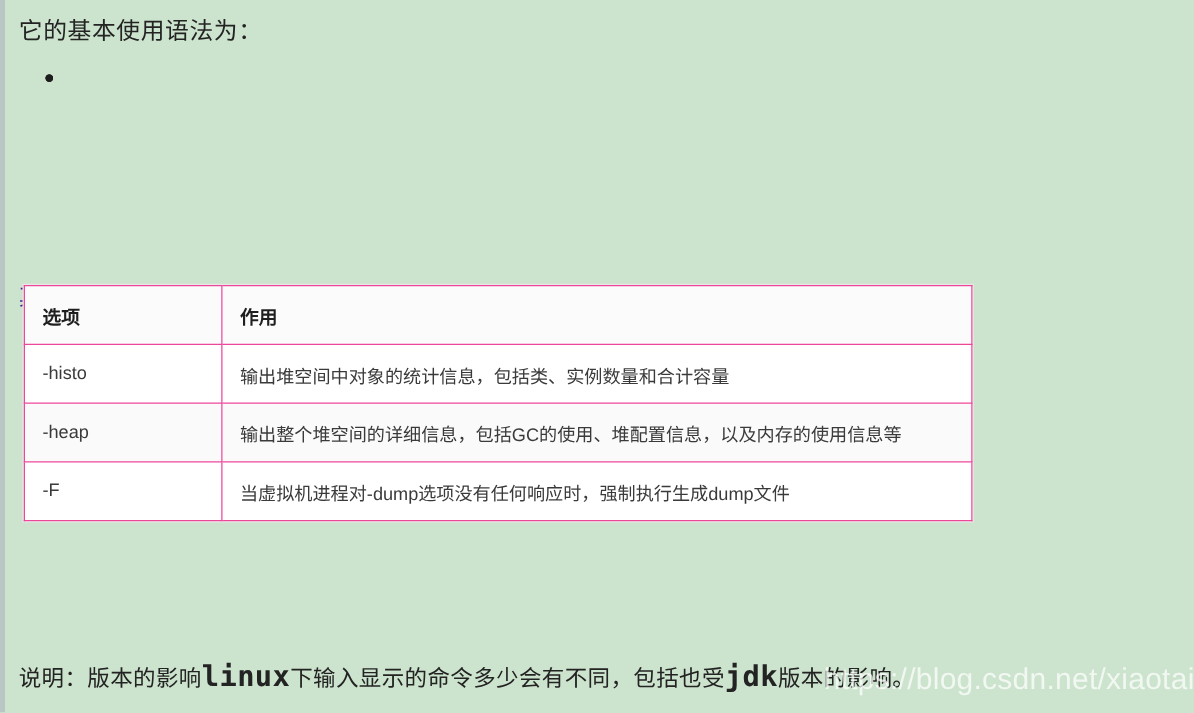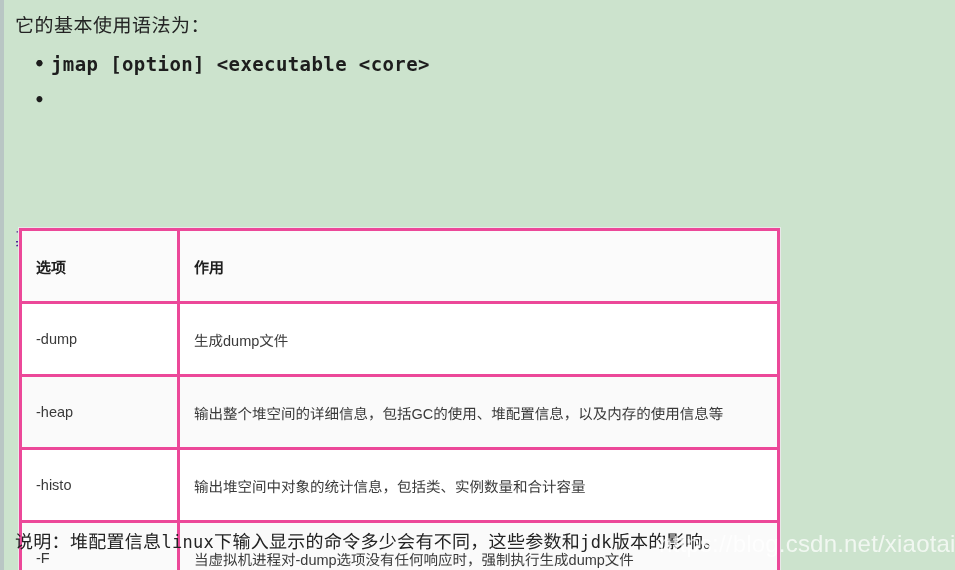--- a/index.html
+++ b/index.html
@@ -92,24 +92,24 @@
     width: 758px;
     border-collapse: collapse;
     background: #ffffff;
     box-shadow: 0 0 0 1px #e8e8e8;
     table-layout: fixed;
   }
   table.opt-table col.c1 { width: 158px; }
   table.opt-table col.c2 { width: 600px; }
   table.opt-table th,
   table.opt-table td {
-    border: 3px solid #ec4899;
+    border: 1px solid #ec4899;
     text-align: left;
     vertical-align: middle;
-    padding: 16px 14px;
+    padding: 4px 14px;
     height: 38px;
     font-size: 14.5px;
     color: #3a3a3a;
     white-space: nowrap;
     overflow: hidden;
   }
   table.opt-table thead th {
     background: #fbfbfb;
     font-weight: bold;
     color: #1f1f1f;
@@ -127,22 +127,22 @@
     left: 11px;
     top: 528px;
     font-size: 18px;
     line-height: 28px;
     color: #232323;
     letter-spacing: 0.3px;
     white-space: nowrap;
   }
   .footnote .mono {
     font-family: "DejaVu Sans Mono", "Liberation Mono", monospace;
-    font-weight: normal;
-    font-size: 17px;
+    font-weight: bold;
+    font-size: 23px;
     text-align: center;
   }
   .watermark {
     position: absolute;
     left: 655px;
     top: 531px;
     font-size: 24px;
     line-height: 26px;
     color: rgba(255, 255, 255, 0.72);
     font-family: Liberation Sans, sans-serif;
@@ -159,21 +159,20 @@
 <div class="page">
 
   <div class="intro">它的基本使用语法为：</div>
 
   <ul class="cmd-list">
     <li>
       <span class="bullet">•</span>
     </li>
     <li>
       <span class="bullet">•</span>
-      <span>jmap [option] &lt;executable &lt;core&gt;</span>
     </li>
     <li>
       <span class="bullet">•</span>
     </li>
   </ul>
 
   <div class="section-label">
     <span>其中</span><span class="mono">option</span><span>包括：</span>
   </div>
 
@@ -183,37 +182,33 @@
       <col class="c2">
     </colgroup>
     <thead>
       <tr>
         <th>选项</th>
         <th>作用</th>
       </tr>
     </thead>
     <tbody>
       <tr>
-        <td>-dump</td>
-        <td>生成dump文件</td>
+        <td>-histo</td>
+        <td>输出堆空间中对象的统计信息，包括类、实例数量和合计容量</td>
       </tr>
       <tr>
         <td>-heap</td>
         <td>输出整个堆空间的详细信息，包括GC的使用、堆配置信息，以及内存的使用信息等</td>
       </tr>
       <tr>
-        <td>-histo</td>
-        <td>输出堆空间中对象的统计信息，包括类、实例数量和合计容量</td>
-      </tr>
-      <tr>
         <td>-F</td>
         <td>当虚拟机进程对-dump选项没有任何响应时，强制执行生成dump文件</td>
       </tr>
     </tbody>
   </table>
 
   <div class="footnote">
-    <span>说明：堆配置信息</span><span class="mono">linux</span><span>下输入显示的命令多少会有不同，这些参数和</span><span class="mono">jdk</span><span>版本的影响。</span>
+    <span>说明：版本的影响</span><span class="mono">linux</span><span>下输入显示的命令多少会有不同，包括也受</span><span class="mono">jdk</span><span>版本的影响。</span>
   </div>
 
   <div class="watermark">https://blog.csdn.net/xiaotai1234</div>
 
 </div>
 
 </body></html>

